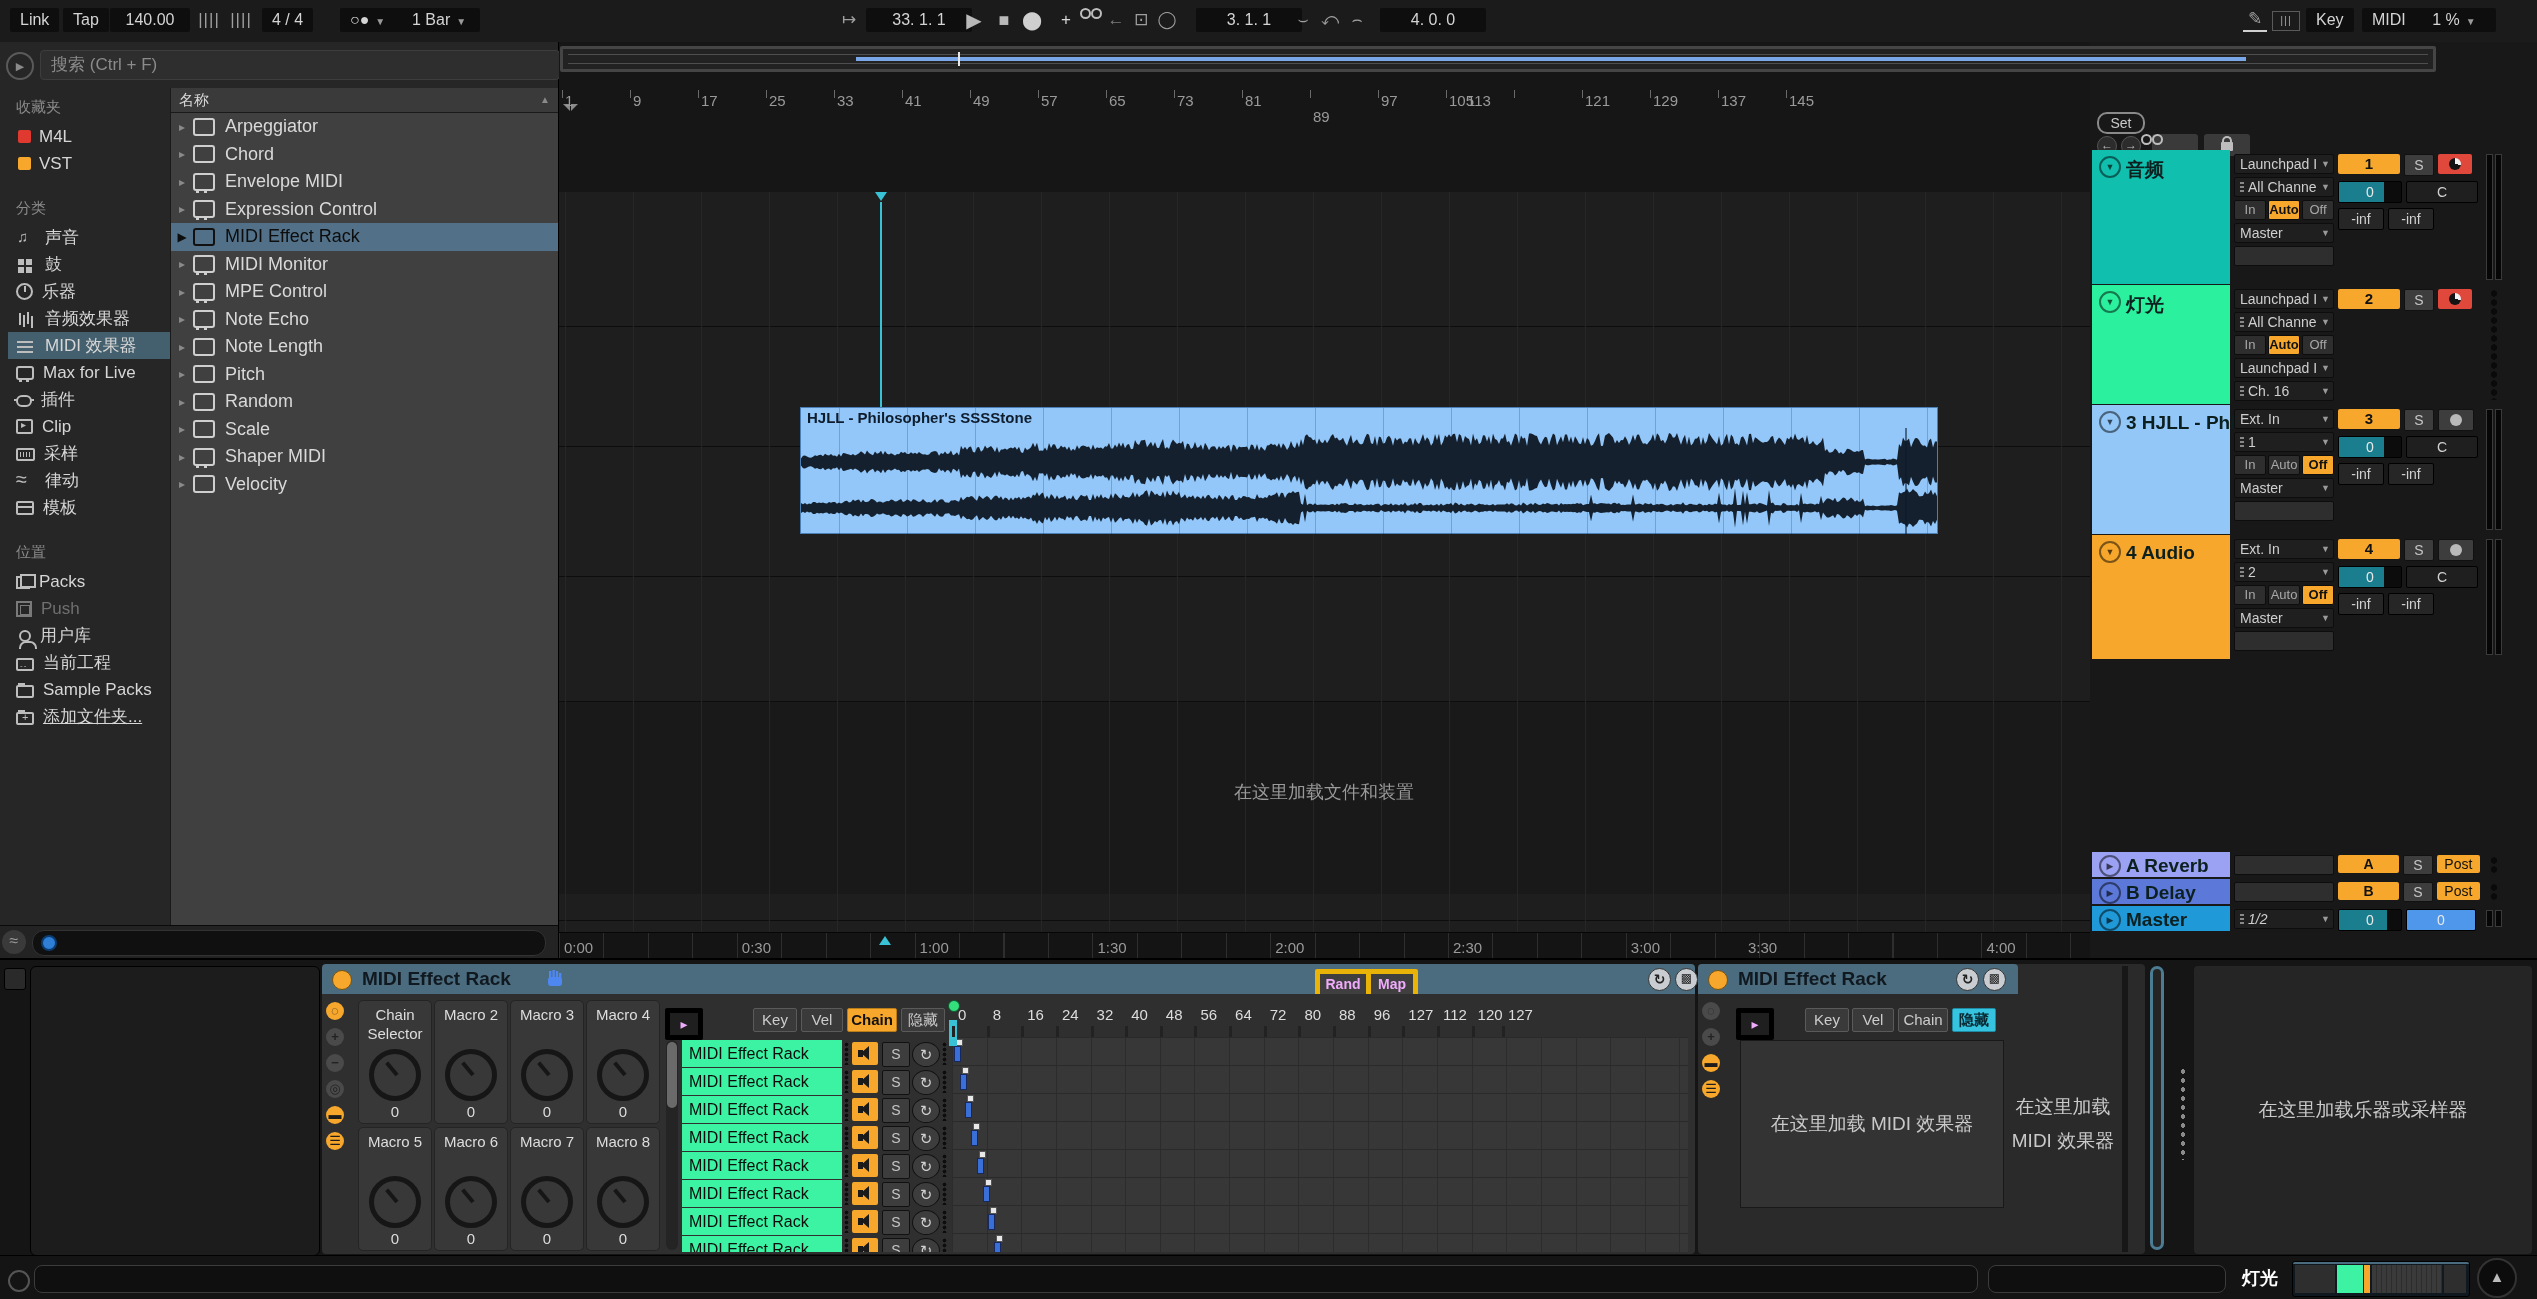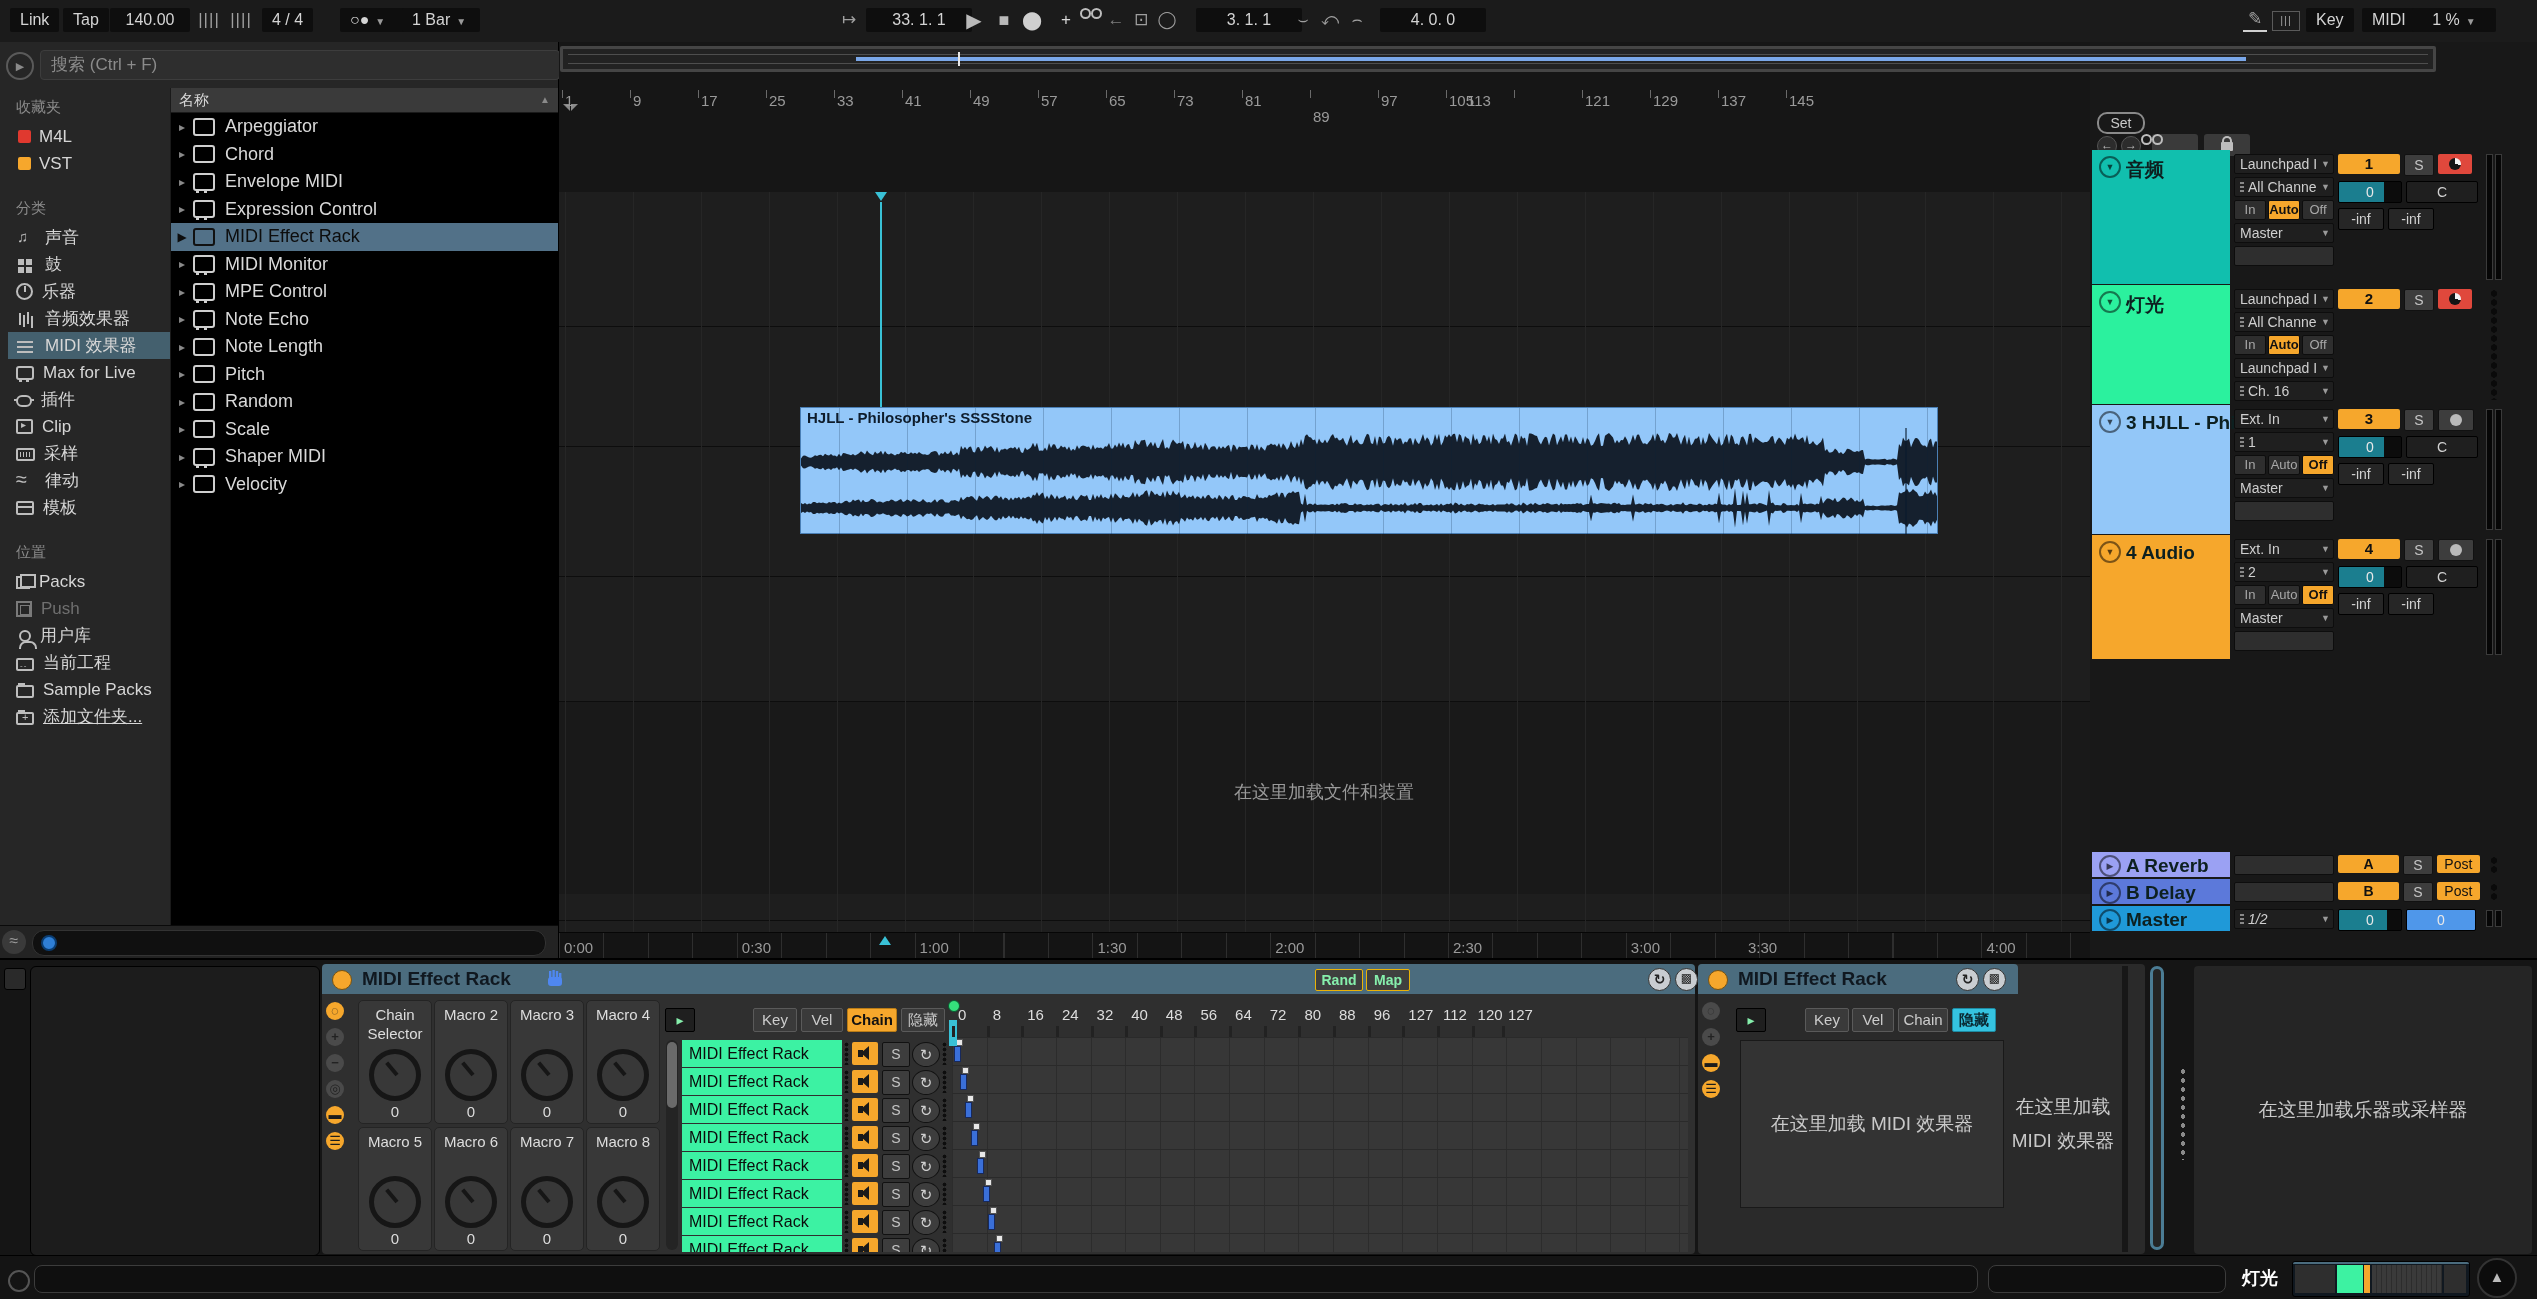--- a/index.html
+++ b/index.html
@@ -51,21 +51,21 @@
   .i-packs::before{content:"";position:absolute;left:2px;top:-4px;width:12px;height:10px;border:2px solid #bdbdbd;background:#262626;}
   .i-push{border:2px solid #7a7a7a;width:12px;height:12px;}
   .i-push::before{content:"";position:absolute;left:2px;top:2px;width:8px;height:8px;border:1px solid #7a7a7a;}
   .i-user{width:8px;height:8px;border:2px solid #bdbdbd;border-radius:50%;margin-left:3px;}
   .i-user::before{content:"";position:absolute;left:-2px;top:9px;width:14px;height:6px;border:2px solid #bdbdbd;border-bottom:none;border-radius:7px 7px 0 0;}
   .i-proj,.i-folder,.i-folderplus{border:2px solid #bdbdbd;border-radius:2px;width:14px;height:9px;margin-top:3px;}
   .i-proj::before{content:"--";color:#bdbdbd;font-size:8px;position:absolute;left:2px;top:1px;letter-spacing:1px;}
   .i-folder::before,.i-folderplus::before{content:"";position:absolute;left:0;top:-4px;width:7px;height:2px;background:#bdbdbd;}
   .i-folderplus::after{content:"+";color:#bdbdbd;font-size:11px;position:absolute;left:4px;top:-3px;}
   
-  #list{position:absolute;left:171px;top:46px;width:387px;bottom:32px;background:#000000;}
+  #list{position:absolute;left:171px;top:46px;width:387px;bottom:32px;background:#404040;}
   #list-head{height:24px;background:#3a3a3a;border-bottom:1px solid #1a1a1a;color:#d9d9d9;font-size:15px;line-height:24px;padding-left:8px;position:relative;}
   .item-row{display:flex;align-items:center;height:27.5px;font-size:18px;color:#d9d9d9;}
   .item-row.sel{background:#527188;color:#0d0d0d;}
   .item-row .tri{width:22px;text-align:center;color:#8a8a8a;font-size:12px;flex:none;}
   .item-row.sel .tri{color:#0d0d0d;}
   .item-ic{width:18px;height:14px;margin-right:10px;position:relative;flex:none;border:2px solid #cfcfcf;border-radius:3px;}
   .item-row.sel .item-ic{border-color:#111;}
   .item-ic.m4l::before{content:"";position:absolute;left:1px;bottom:-4px;width:3px;height:3px;background:#cfcfcf;box-shadow:8px 0 #cfcfcf;}
   
   #arrange{position:absolute;left:559px;top:42px;width:1531px;height:916px;background:#161616;}
@@ -120,21 +120,21 @@
   .meter2::before{left:0;} .meter2::after{right:0;}
   .meterdots{position:absolute;left:397px;top:4px;bottom:4px;width:10px;
      background-image:radial-gradient(circle 3.2px at 5px 4.5px,#0a0a0a 3px,transparent 3.4px);background-size:10px 9px;}
   .sendbtn{width:62px;height:18px;background:#f6a72c;color:#111;font-weight:bold;font-size:14px;text-align:center;line-height:18px;border-radius:2px;}
   .postbtn{width:44px;height:18px;background:#f6a72c;color:#111;font-size:14px;text-align:center;line-height:18px;border-radius:2px;}
   .retrow .bsolo{height:18px;line-height:18px;}
   
   #devbar{position:absolute;left:0;top:958px;width:2537px;height:297px;background:#151515;border-top:2px solid #000;}
   .rack-title{position:absolute;top:4px;height:30px;background:#4b6c7e;border-radius:4px 4px 0 0;color:#101820;font-size:19px;font-weight:bold;}
   .devcirc{position:absolute;left:10px;top:6px;width:18px;height:18px;border-radius:50%;background:#f6a72c;border:1px solid #7a5310;}
-  .rbtn{position:absolute;height:20px;background:#3f3f3f;border:1px solid #eab308;border-radius:2px;color:#86efac;font-size:14px;text-align:center;line-height:20px;}
+  .rbtn{position:absolute;height:20px;background:#3f3f3f;border:5px solid #eab308;border-radius:2px;color:#f0abfc;font-size:14px;text-align:center;line-height:20px;}
   .tab{position:absolute;top:48px;height:22px;background:#3a3a3a;border:1px solid #5a5a5a;border-radius:2px;color:#ccc;font-size:15px;text-align:center;line-height:22px;}
   .tab.orange{background:#f6a72c;color:#111;border-color:#b97c16;font-weight:bold;}
   .tab.cyan{background:#35c3e0;color:#0a2a33;border-color:#1d8ba3;font-weight:bold;}
   .lstrip{position:absolute;width:22px;}
   .lico{width:18px;height:18px;border-radius:50%;margin:0 auto 8px auto;background:#6e6e6e;color:#1c1c1c;font-size:13px;text-align:center;line-height:18px;font-weight:bold;}
   .lico.or{background:#f6a72c;}
   .lico.dim{background:#4a4a4a;color:#222;}
   .macro{position:absolute;width:72px;height:122px;background:#383838;border:1px solid #242424;border-radius:5px;text-align:center;}
   .macro .ml{font-size:15px;color:#ddd;height:40px;line-height:19px;padding-top:4px;}
   .knob{position:relative;width:42px;height:42px;margin:4px auto 0 auto;border:5px solid #161616;border-radius:50%;}

